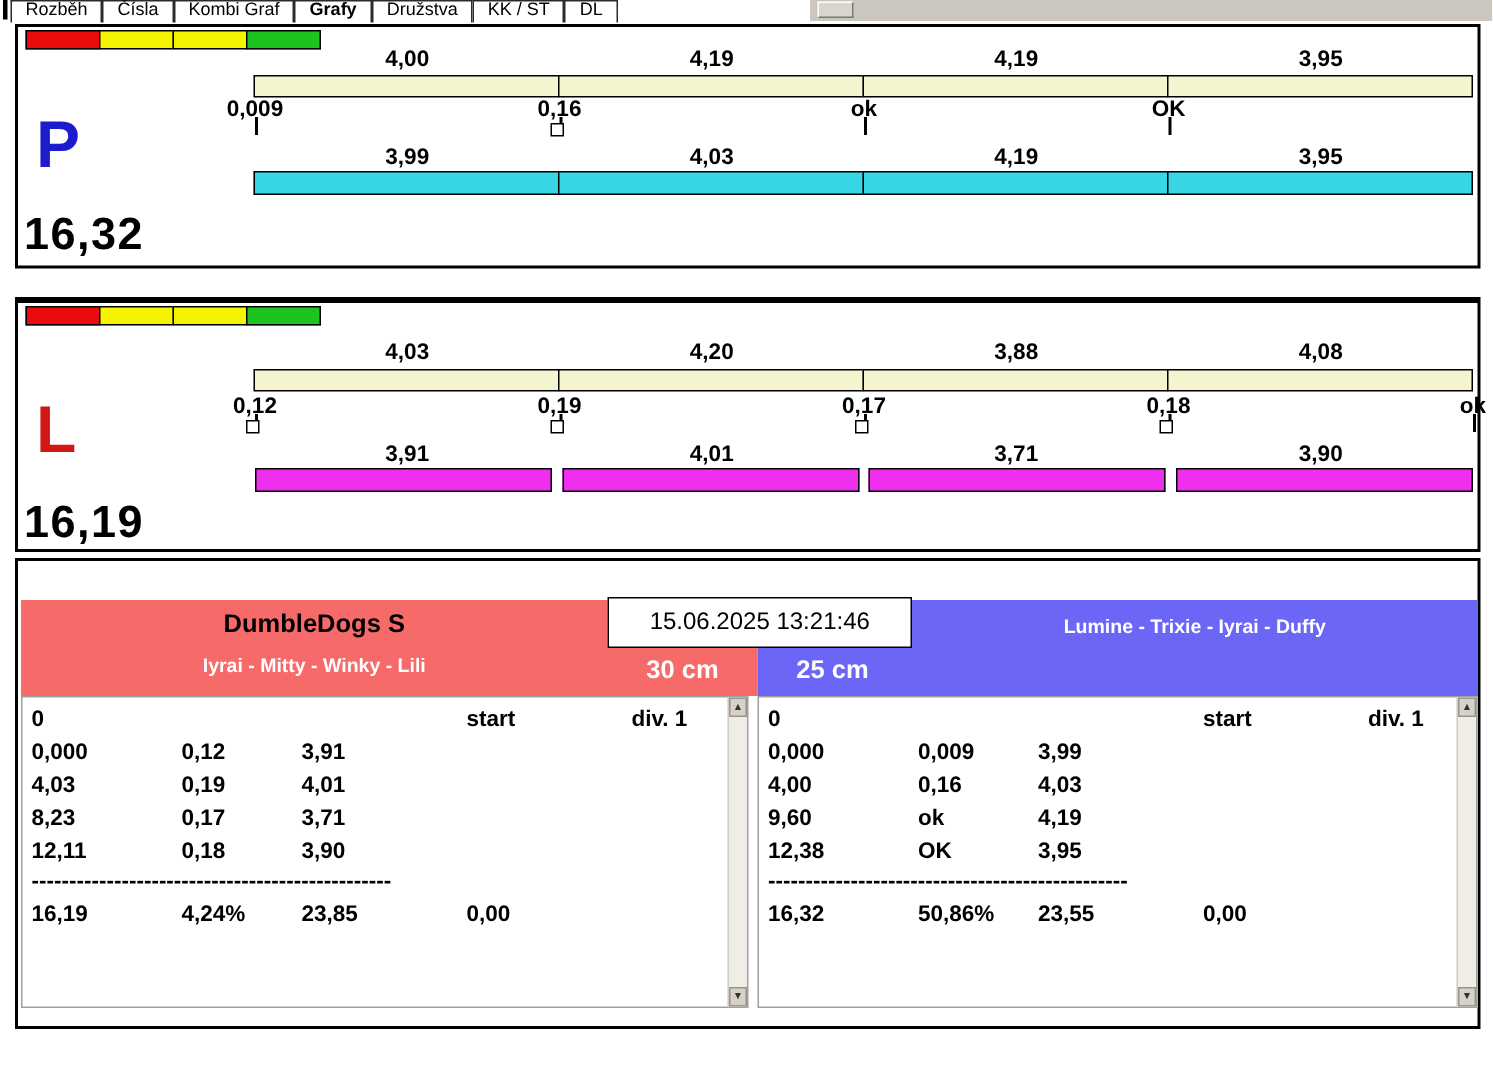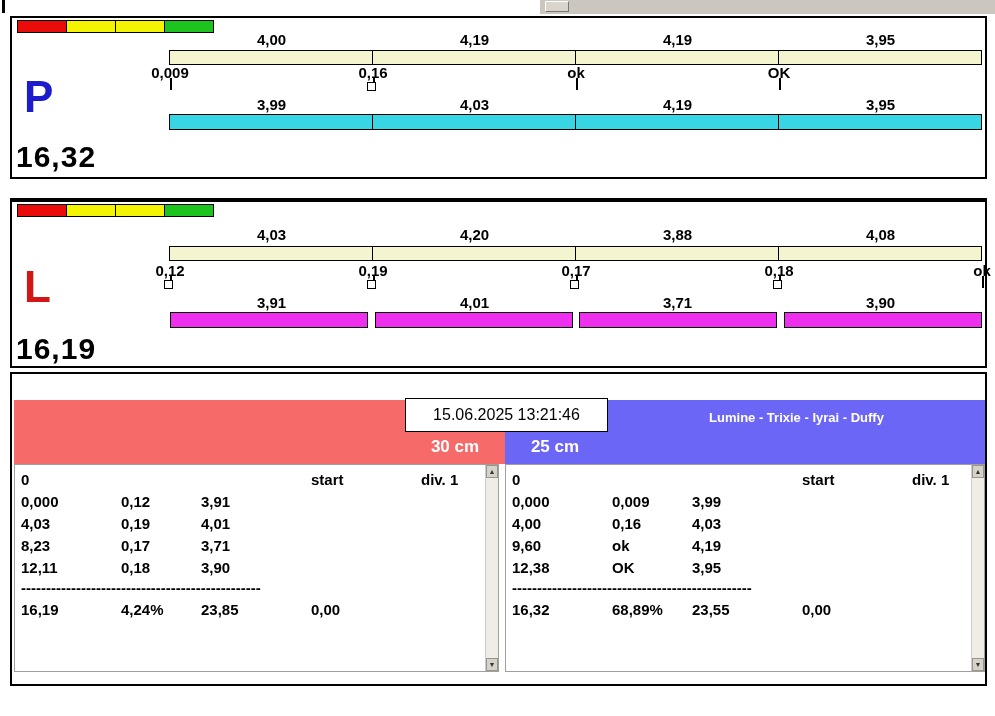--- a/index.html
+++ b/index.html
@@ -78,20 +78,43 @@
   .scroll{position:absolute;right:0;top:0;width:13px;height:100%;background:#efede6;border-left:1px solid #ccc}
   .sbtn{position:absolute;left:0;width:12px;height:13px;background:#d6d2ca;border:1px solid #99958d;font-size:7px;line-height:11px;text-align:center;color:#333}
   .sbtn.up{top:0}
   .sbtn.down{bottom:0}
 </style>
 </head>
 <body>
 
 <div class="topbar">
   <div class="frame-mark"></div>
+  <div class="tabs">
+    <div class="tab">
+        <span>Rozběh</span>
+      </div>
+    <div class="tab">
+        <span>Čísla</span>
+      </div>
+    <div class="tab">
+        <span>Kombi Graf</span>
+      </div>
+    <div class="tab active">
+        <span>Grafy</span>
+      </div>
+    <div class="tab">
+        <span>Družstva</span>
+      </div>
+    <div class="tab">
+        <span>KK / ST</span>
+      </div>
+    <div class="tab">
+        <span>DL</span>
+      </div>
+  </div>
   <div class="top-gray">
     <div class="mini-btn"></div>
   </div>
 </div>
 
 <div class="panel panel-p">
   <div class="legend">
     <i class="lg-red"></i>
     <i class="lg-yellow"></i>
     <i class="lg-yellow"></i>
@@ -191,20 +214,24 @@
         <i></i>
         <i></i>
         <i></i>
     </div>
   </div>
 </div>
 
 <div class="bottom">
 
   <div class="hdr red">
+    <div class="txt">
+      <div class="team-name">DumbleDogs S</div>
+      <div class="team-members">Iyrai - Mitty - Winky - Lili</div>
+    </div>
     <div class="size">30 cm</div>
   </div>
 
   <div class="hdr blue">
     <div class="txt">
       <div class="team-members">Lumine - Trixie - Iyrai - Duffy</div>
     </div>
     <div class="size">25 cm</div>
   </div>
 
@@ -279,21 +306,21 @@
       <span class="c2">OK</span>
       <span class="c3">3,95</span>
     </div>
     <div class="trow rdiv">
       <span class="c1">
           <span class="divwrap" style="display:block">------------------------------------------------</span>
         </span>
     </div>
     <div class="trow rtot">
       <span class="c1">16,32</span>
-      <span class="c2">68,89%</span>
+      <span class="c2">50,86%</span>
       <span class="c3">23,55</span>
       <span class="c4">0,00</span>
     </div>
     <div class="scroll">
       <div class="sbtn up">▲</div>
       <div class="sbtn down">▼</div>
     </div>
   </div>
 
 </div>

